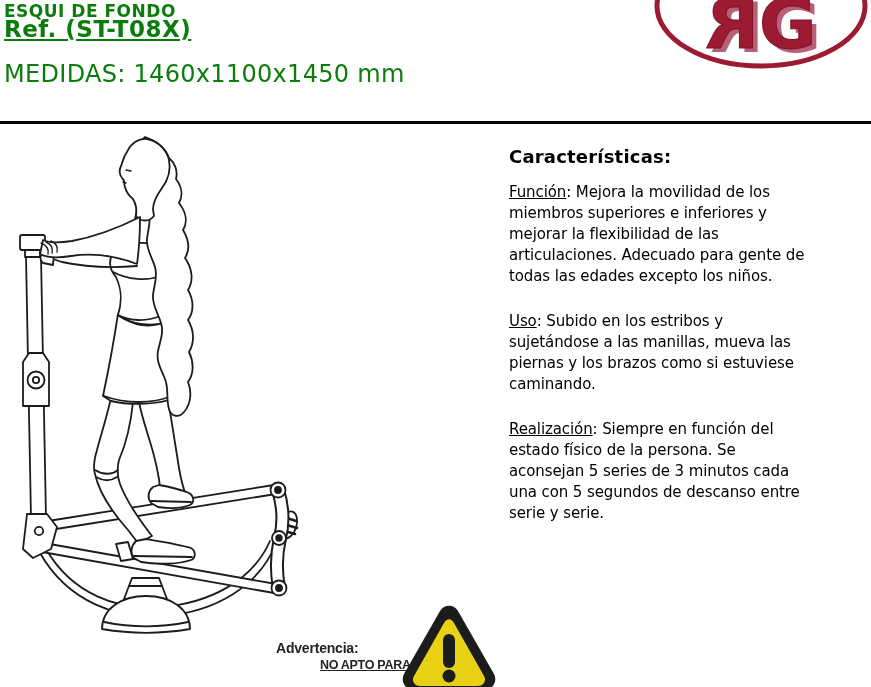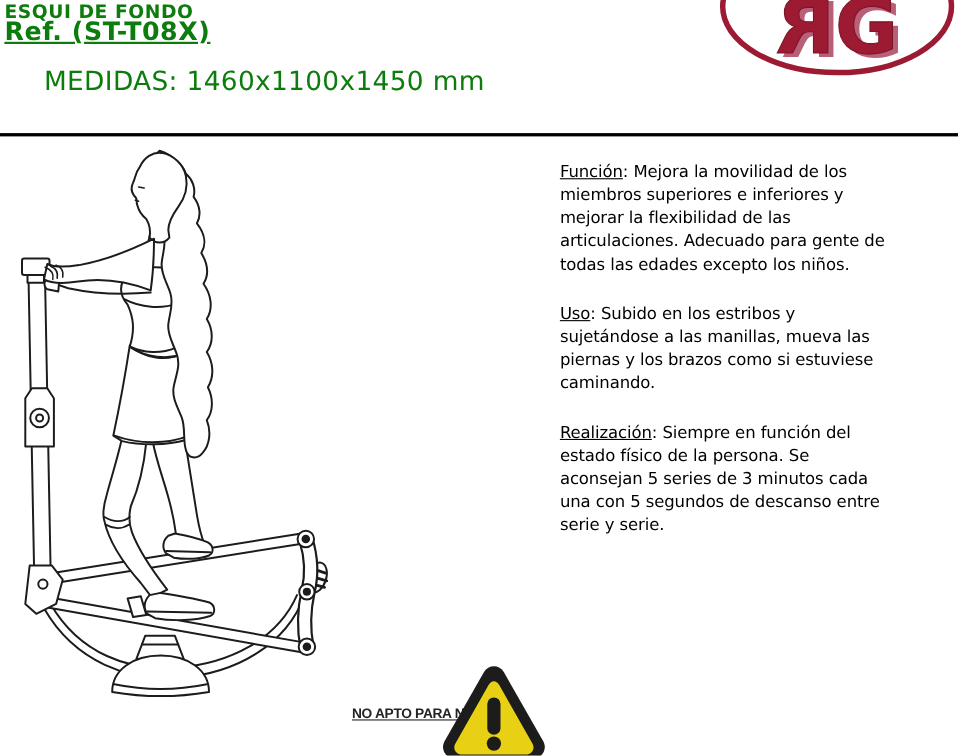--- a/index.html
+++ b/index.html
@@ -8,21 +8,21 @@
     position:relative;
     background:#ffffff;
     overflow:hidden;
     font-family:"DejaVu Sans", "Liberation Sans", sans-serif;
     color:#000;
   }
   
   .hdr-line { position:absolute; left:4px; color:#0c7c0c; white-space:nowrap; }
   .hdr-title  { top:1px;  font-size:17px; font-weight:bold; letter-spacing:.5px; }
   .hdr-ref    { top:16px; font-size:23px; font-weight:bold; letter-spacing:.5px;text-decoration:underline; }
-  .hdr-med    { top:60px; font-size:24px; font-weight:normal; letter-spacing:.3px;margin-left:36px; }
+  .hdr-med    { top:60px; font-size:24px; font-weight:normal; letter-spacing:.3px; }
   .divider { position:absolute; top:121px; left:0; width:871px; height:3px; background:#000; }
   .logo-box { position:absolute; top:0; left:645px; width:226px; height:80px; }
   
   .chars { position:absolute; left:509px; top:146px; width:354px; }
   .chars h2 { font-size:18px; font-weight:bold; margin-bottom:15px; letter-spacing:.2px; }
   .chars p { font-size:15px; line-height:21px; margin-bottom:24px; letter-spacing:-0.1px; }
   .chars .lbl { text-decoration:underline; }
   .chars .txt { white-space:pre-line; }
   
   .fig { position:absolute; left:0; top:130px; }
@@ -124,20 +124,21 @@
 
     <path d="M 137,266 C 112,268 85,267 62,262 L 50,258"></path>
     <path d="M 44,252 C 40,254 39,260 43,263 L 53,265 L 54,253 Z" fill="#fff"></path>
 
     <path d="M 140,217 C 120,227 94,237 72,241 C 59,243 49,243 43,240 L 40,254 C 47,258 58,258 71,256 C 96,252 121,258 137,264 C 139,250 140,232 140,217 Z" fill="#fff"></path>
     <path d="M 41,243 C 46,245 49,249 48,254 M 46,242 C 51,244 53,248 52,253 M 51,241 C 56,243 58,247 57,252" stroke-width="1.4"></path>
   </g>
 </svg>
 
 <div class="chars">
+  <h2>Características:</h2>
 
   <p><span class="lbl">Función</span><span class="txt">: Mejora la movilidad de los
 miembros superiores e inferiores y
 mejorar la flexibilidad de las
 articulaciones. Adecuado para gente de
 todas las edades excepto los niños.</span></p>
 
   <p><span class="lbl">Uso</span><span class="txt">: Subido en los estribos y
 sujetándose a las manillas, mueva las
 piernas y los brazos como si estuviese
@@ -145,20 +146,21 @@
 
   <p><span class="lbl">Realización</span><span class="txt">: Siempre en función del
 estado físico de la persona. Se
 aconsejan 5 series de 3 minutos cada
 una con 5 segundos de descanso entre
 serie y serie.</span></p>
 
 </div>
 
 <div class="warn-text">
+  <div class="warn-title">Advertencia:</div>
   <div class="warn-sub">NO APTO PARA NIÑOS</div>
 </div>
 
 <svg class="warn-tri" width="102" height="85" viewBox="0 0 102 85">
   <path d="M 44,9 C 48,2 58,2 62,9 L 98,72 C 102,80 96,88 88,88 L 18,88 C 10,88 4,80 8,72 Z" fill="#1c1c1c"></path>
   <path d="M 48,21 C 51,16 55,16 58,21 L 88,74 C 91,79 87,84 82,84 L 24,84 C 19,84 15,79 18,74 Z" fill="#e8d114"></path>
   <path d="M 53,38 L 53,60" stroke="#1c1c1c" stroke-width="12" stroke-linecap="round"></path>
   <circle cx="53" cy="74" r="6.5" fill="#1c1c1c"></circle>
 </svg>
 

